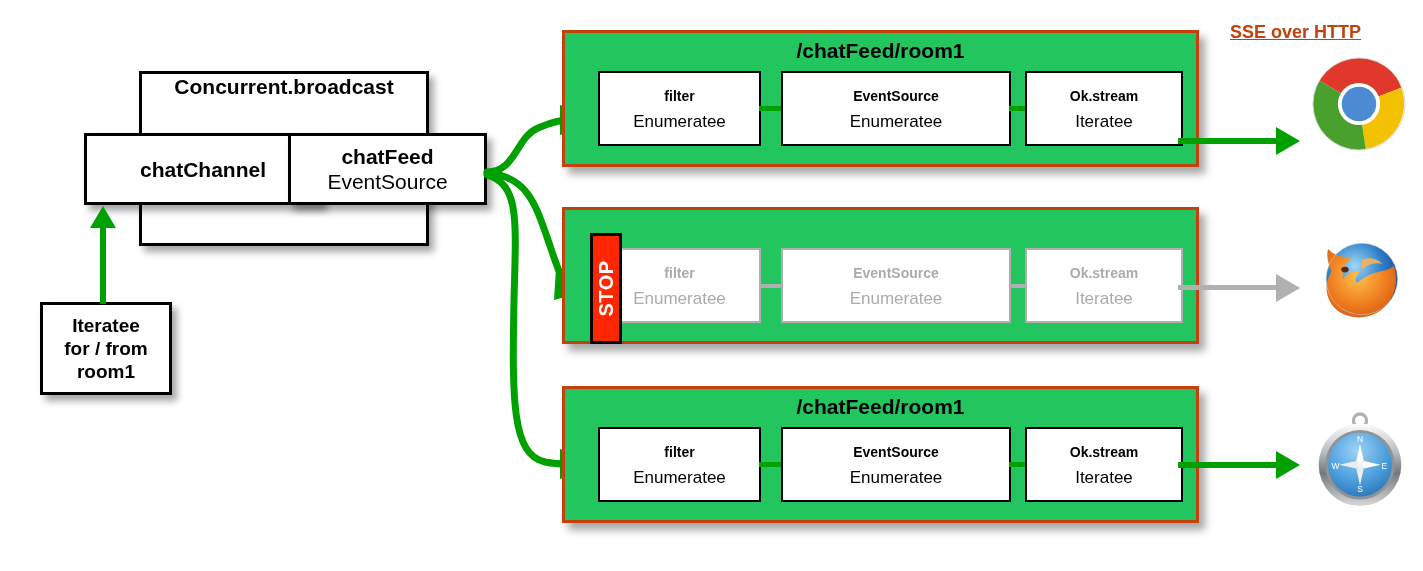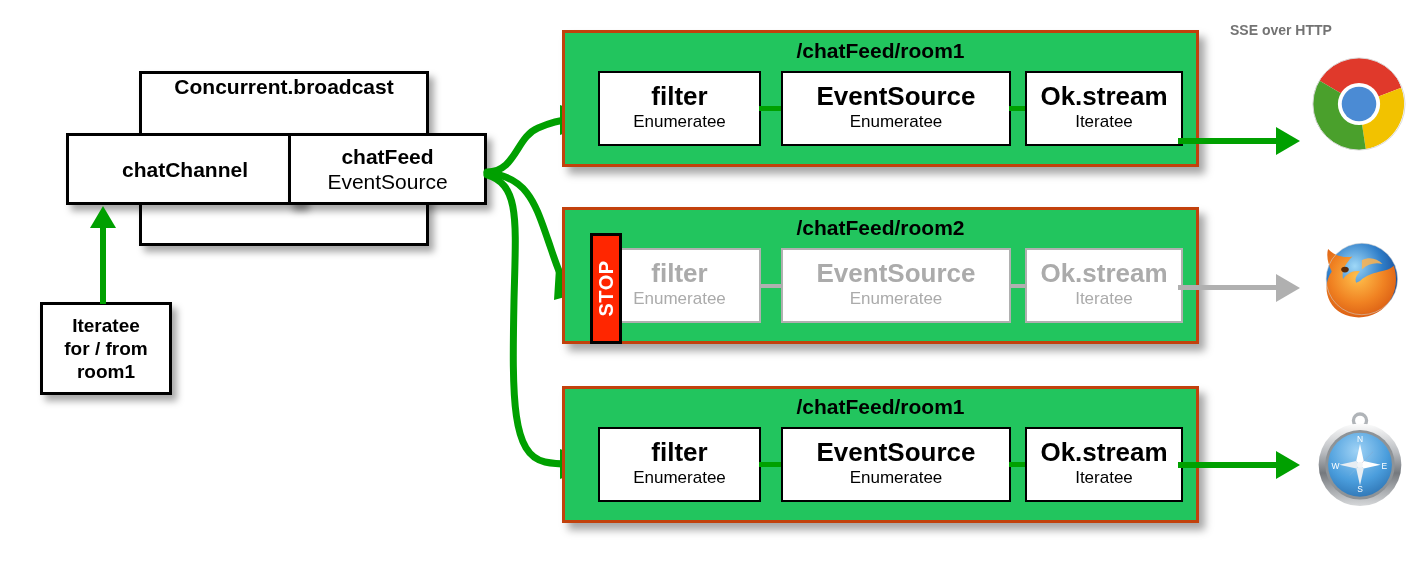--- a/index.html
+++ b/index.html
@@ -71,21 +71,21 @@
     border: 2.5px solid #000000;
     box-sizing: border-box;
     display: flex;
     flex-direction: column;
     align-items: center;
     justify-content: center;
     text-align: center;
   }
   .stage .s-name {
     font-weight: bold;
-    font-size: 26px;
+    font-size: 14px;
     line-height: 26px;
     color: #000;
   }
   .stage .s-type {
     font-weight: normal;
     font-size: 17px;
     line-height: 26px;
     color: #000;
   }
 
@@ -153,23 +153,24 @@
     font-weight: bold;
     font-size: 20px;
     letter-spacing: 0.5px;
     white-space: nowrap;
   }
 
   
   .page-label {
     position: absolute;
     font-weight: bold;
-    font-size: 14px;
-    color: #737373;
+    font-size: 18px;
+    color: #c2410c;
     white-space: nowrap;
+    text-decoration: underline;
   }
 
   
   #fanout, #exit-arrows {
     position: absolute;
     left: 0; top: 0;
     width: 1423px;
     height: 571px;
     overflow: visible;
     pointer-events: none;
@@ -181,21 +182,21 @@
 </style>
 </head>
 <body>
 
 <div id="canvas">
 
   <div class="box" style="left:139px; top:71px; width:290px; height:175px; justify-content:flex-start; ">
     <div class="t-bold">Concurrent.broadcast</div>
   </div>
 
-  <div class="box" style="left:66px; top:133px; width:238px; height:72px;">
+  <div class="box" style="left:84px; top:133px; width:238px; height:72px;">
     <div class="t-bold">chatChannel</div>
   </div>
 
   <div class="box" style="left:288px; top:133px; width:199px; height:72px;">
     <div class="t-bold">chatFeed</div>
     <div class="t-reg">EventSource</div>
   </div>
 
   <div class="box" style="left:40px; top:302px; width:132px; height:93px;">
     <div class="t-bold" style="font-size:19px;line-height:23px;">Iteratee</div>
@@ -238,21 +239,20 @@
     <div class="stage" style="left:460px; top:38px; width:158px; height:75px;">
       <div class="s-name">Ok.stream</div>
       <div class="s-type">Iteratee</div>
     </div>
   </div>
 
   <div class="arrow-line" style="left:1178px; top:138px; width:103px;"></div>
   <div class="arrow-head" style="left:1276px; top:127px;"></div>
 
   <div class="feed-box disabled" style="left:562px; top:207px; width:637px; height:137px;">
-    <div class="feed-title">/chatFeed/room2</div>
 
     <div class="stage" style="left:33px; top:38px; width:163px; height:75px;">
       <div class="s-name">filter</div>
       <div class="s-type">Enumeratee</div>
     </div>
 
     <div class="conn grey" style="left:194px; top:74px; width:24px;"></div>
 
     <div class="stage" style="left:216px; top:38px; width:230px; height:75px;">
       <div class="s-name">EventSource</div>

